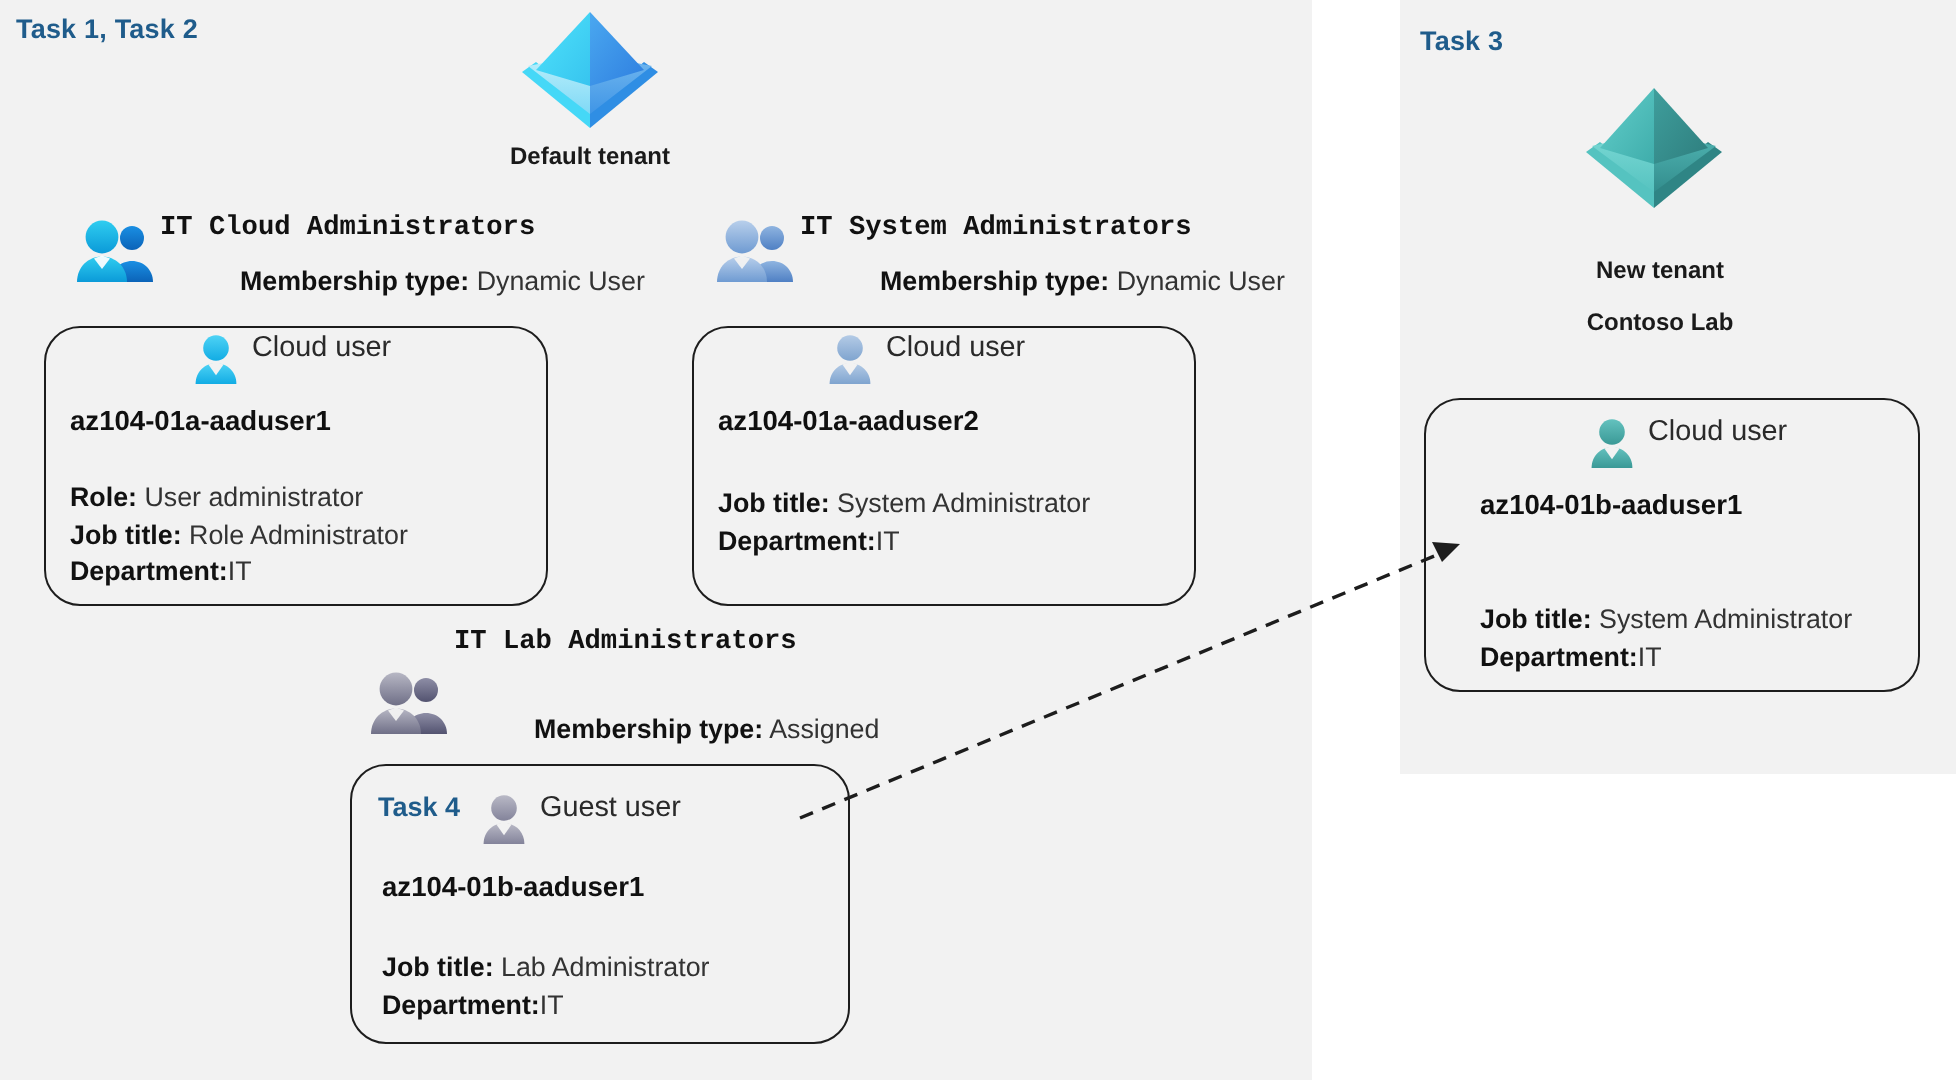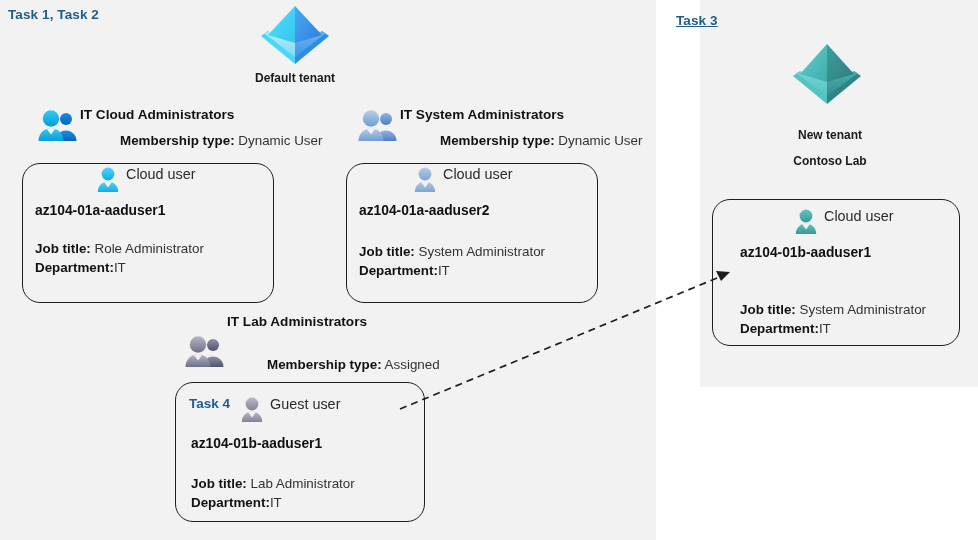--- a/index.html
+++ b/index.html
@@ -18,21 +18,21 @@
   
   .task-label{
     position:absolute;color:#1f5c8b;font-weight:bold;font-size:13.5px;
     letter-spacing:.1px;white-space:nowrap;
   }
   .tenant-title{
     position:absolute;color:#1a1a1a;font-weight:bold;font-size:12px;
     white-space:nowrap;text-align:center;
   }
   .group-title{
-    position:absolute;color:#111;font-weight:bold;font-size:13.6px;white-space:nowrap;
+    position:absolute;color:#111;font-weight:bold;font-size:13.6px;white-space:nowrap;font-family:Liberation Mono, monospace;
   }
   .group-sub{
     position:absolute;font-size:13.4px;color:#333;white-space:nowrap;
   }
   .group-sub b{color:#111;font-weight:bold;margin-left:40px;}
 
   
   .card{
     position:absolute;border:1.4px solid #1d1d1d;border-radius:18px;
     background:#f2f2f2;box-sizing:border-box;
@@ -139,20 +139,22 @@
           </defs>
         <circle cx="12" cy="8" r="6.4" fill="url(#u1)"></circle>
         <path d="M1.8 26c0-6.2 4.6-10.4 10.2-10.4S22.2 19.8 22.2 26z" fill="url(#u1)"></path>
         <path d="M8.2 16.2 12 21.6 15.8 16.2 12 15.0z" fill="#f2f2f2"></path>
       </svg>
     </span>
     <span>Cloud user</span>
   </div>
   <div class="card-name" style="left:35px;top:203px;">az104-01a-aaduser1</div>
   <div class="card-attrs" style="left:35px;top:240px;">
+    <div><b>Role:</b>
+      <span>User administrator</span></div>
     <div><b>Job title:</b>
       <span>Role Administrator</span></div>
     <div><b>Department:</b><span>IT</span></div>
   </div>
 
   <div class="abs" style="left:357px;top:108px;">
     <svg width="42" height="36" viewBox="0 0 42 36">
       <defs>
         <linearGradient id="g2a" x1="0" y1="0" x2="0" y2="1">
           <stop offset="0" stop-color="#b8cfeb"></stop>
@@ -243,21 +245,21 @@
     </span>
     <span>Guest user</span>
   </div>
   <div class="card-name" style="left:191px;top:436px;">az104-01b-aaduser1</div>
   <div class="card-attrs" style="left:191px;top:475px;">
     <div><b>Job title:</b>
       <span>Lab Administrator</span></div>
     <div><b>Department:</b><span>IT</span></div>
   </div>
 
-  <div class="task-label" style="left:676px;top:13px;text-decoration:underline;">Task 3</div>
+  <div class="task-label" style="left:710px;top:13px;">Task 3</div>
 
   <div class="abs" style="left:789px;top:38px;">
     <svg width="76" height="68" viewBox="0 0 76 68">
       <defs>
         <linearGradient id="gB1" x1="0" y1="0" x2="1" y2="1">
           <stop offset="0" stop-color="#63cfcb"></stop>
             <stop offset="1" stop-color="#3fadab"></stop>
         </linearGradient>
         <linearGradient id="gB2" x1="0" y1="0" x2="1" y2="1">
           <stop offset="0" stop-color="#3f9e9c"></stop>

